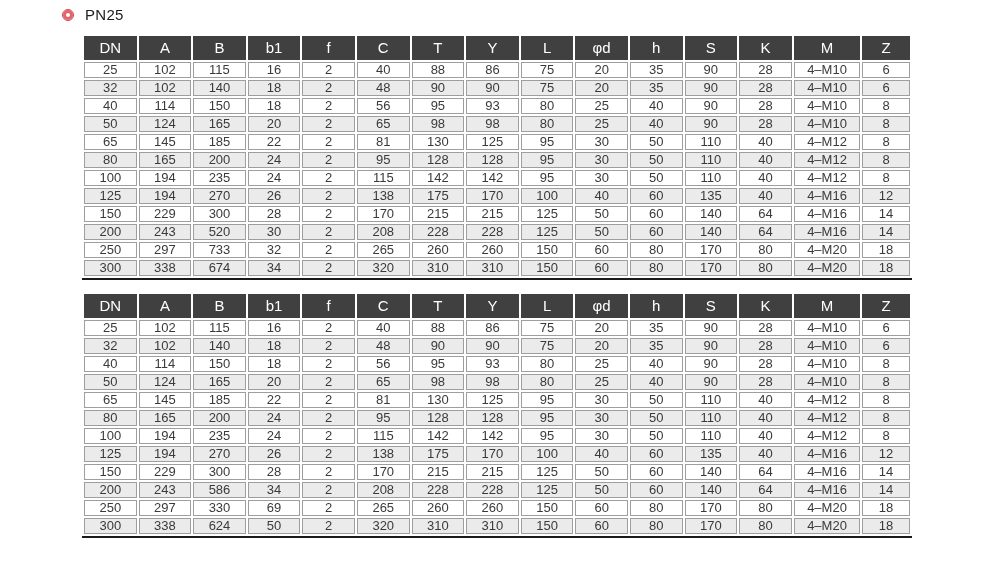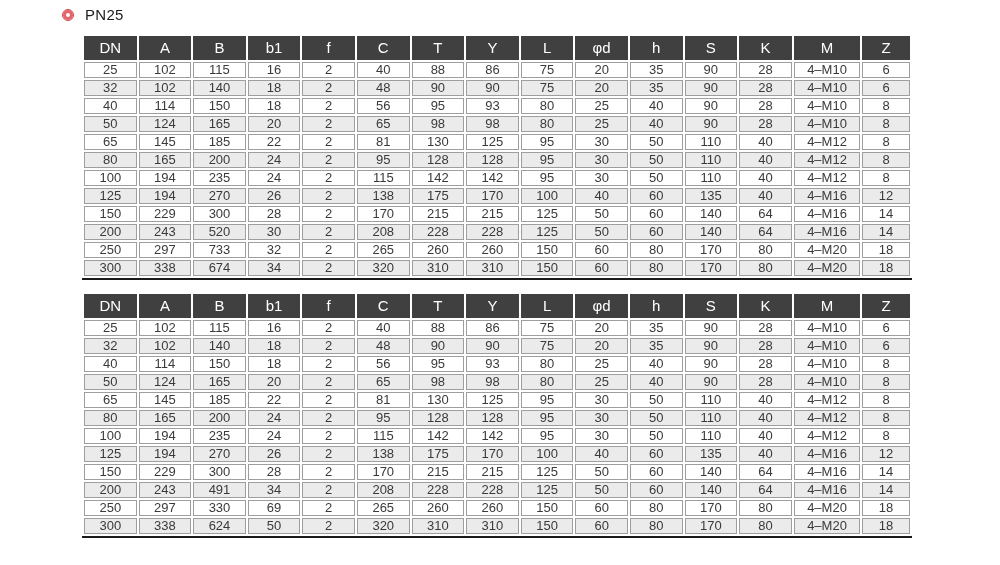--- a/index.html
+++ b/index.html
@@ -493,21 +493,21 @@
             <td>50</td>
             <td>60</td>
             <td>140</td>
             <td>64</td>
             <td>4–M16</td>
             <td>14</td>
           </tr>
           <tr class="alt">
             <td>200</td>
             <td>243</td>
-            <td>491</td>
+            <td>586</td>
             <td>34</td>
             <td>2</td>
             <td>208</td>
             <td>228</td>
             <td>228</td>
             <td>125</td>
             <td>50</td>
             <td>60</td>
             <td>140</td>
             <td>64</td>

